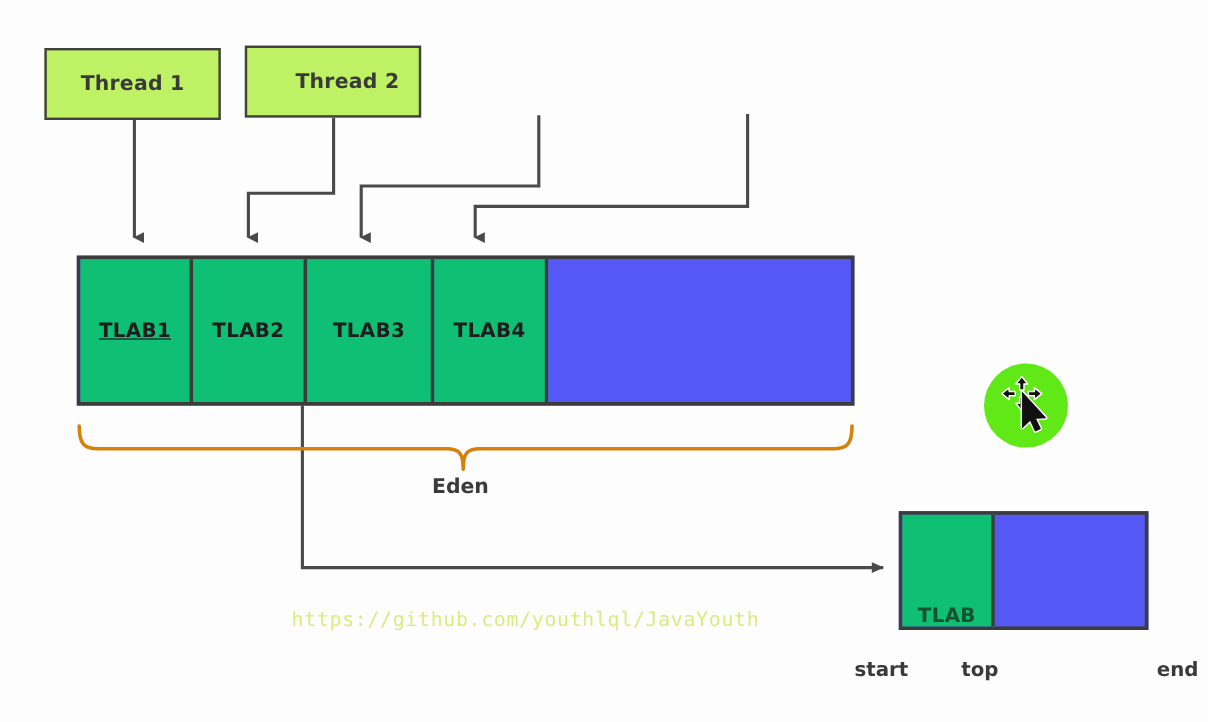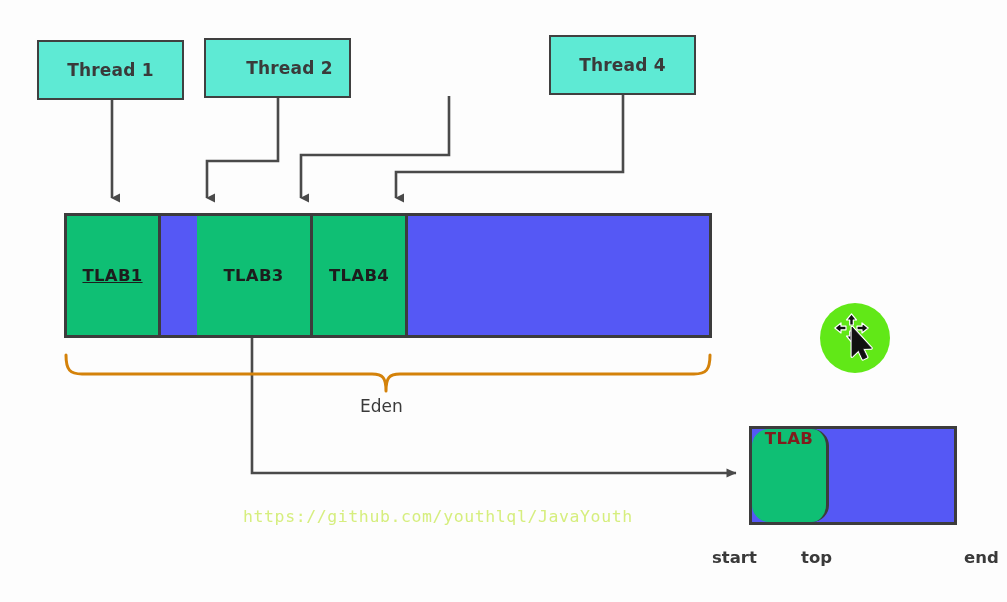--- a/index.html
+++ b/index.html
@@ -22,21 +22,21 @@
     top: 0;
     width: 1007px;
     height: 602px;
     pointer-events: none;
   }
 
   
   .thread-box {
     position: absolute;
     box-sizing: border-box;
-    background: #5eead4;
+    background: #bef264;
     border: 2.5px solid #404040;
     display: flex;
     align-items: center;
     justify-content: center;
     color: #3a3a3a;
     font-size: 17px;
     font-weight: bold;
     letter-spacing: 0.2px;
   }
 
@@ -71,48 +71,47 @@
 
   
   .eden-label {
     position: absolute;
     left: 0;
     top: 396px;
     width: 1007px;
     text-align: left;
     color: #3a3a3a;
     font-size: 17px;
-    font-weight: normal;
+    font-weight: bold;
   }
   .eden-label span { margin-left: 360px; }
 
   
   .tlab-detail {
     position: absolute;
     left: 749px;
     top: 426px;
     width: 208px;
     height: 99px;
     box-sizing: border-box;
     border: 3px solid #3c3c3c;
     display: flex;
     background: #5558f5;
   }
   .tlab-detail .used {
     width: 74px;
     background: #0fbf74;
     border-right: 3px solid #3c3c3c;
     display: flex;
-    align-items: flex-start;
+    align-items: flex-end;
     justify-content: center;
-    color: #7f1d1d;
+    color: #14532d;
     font-size: 16.5px;
     font-weight: bold;
     letter-spacing: 0.3px;
-    border-radius: 17px;
   }
   .tlab-detail .rest { flex: 1 1 auto; }
 
   .marker {
     position: absolute;
     top: 548px;
     color: #3a3a3a;
     font-size: 16.5px;
     font-weight: bold;
   }
@@ -188,29 +187,29 @@
                C706,374 710,370 710,355"></path>
     </g>
   </svg>
 
   <div class="thread-box" style="left:37px;  top:40px; width:147px; height:60px;">
     <span>Thread 1</span>
   </div>
   <div class="thread-box" style="left:204px; top:38px; width:147px; height:60px;padding-left:24px;">
     <span>Thread 2</span>
   </div>
-  <div class="thread-box" style="left:549px; top:35px; width:147px; height:60px;">
-    <span>Thread 4</span>
-  </div>
 
   <div class="eden-bar">
     <div class="tlab-cell" style="width:94px;text-decoration:underline;">
       <span>TLAB1</span>
     </div>
-    <div class="tlab-cell" style="width:116px;margin-left:36px;">
+    <div class="tlab-cell" style="width:95px;">
+      <span>TLAB2</span>
+    </div>
+    <div class="tlab-cell" style="width:106px;">
       <span>TLAB3</span>
     </div>
     <div class="tlab-cell" style="width:95px;text-align:center;">
       <span>TLAB4</span>
     </div>
     <div class="free-cell"></div>
   </div>
 
   <div class="eden-label">
     <span>Eden</span>

